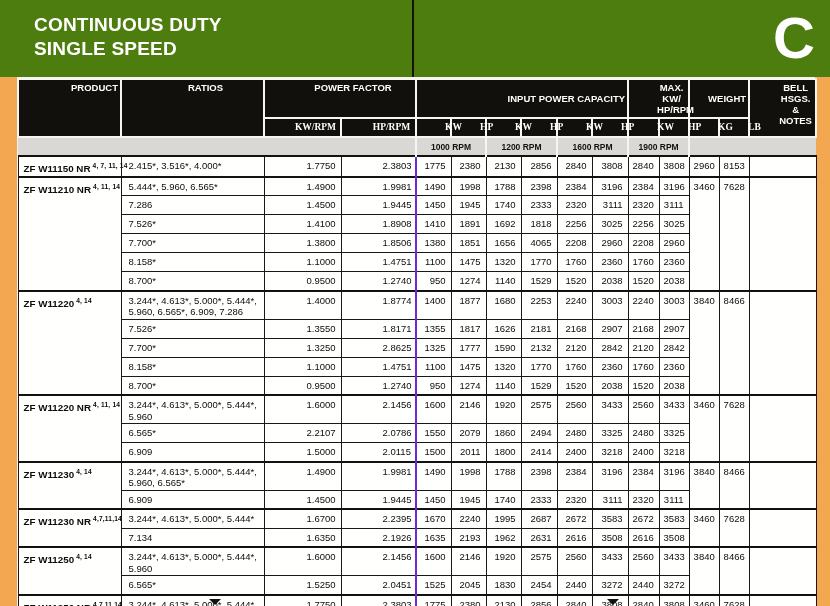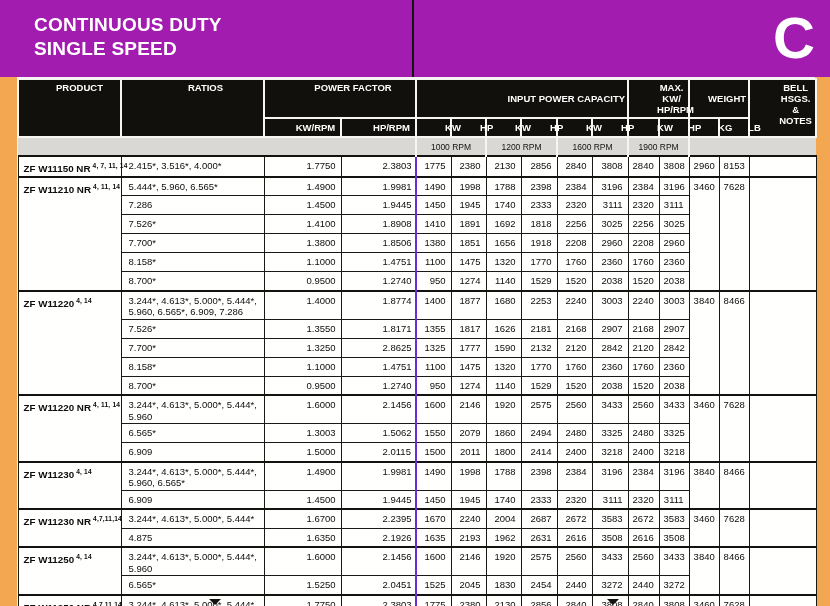--- a/index.html
+++ b/index.html
@@ -5,21 +5,21 @@
   html,body{margin:0;padding:0;}
   body{
     width:830px;height:606px;position:relative;overflow:hidden;
     background:#f4f3f0;
     font-family:"Liberation Sans",sans-serif;
     -webkit-font-smoothing:antialiased;
   }
   .side-strip{position:absolute;top:0;height:606px;background:#f2a750;}
   .side-strip.left{left:0;width:17px;}
   .side-strip.right{right:0;width:15px;}
-  .banner{position:absolute;left:0;top:0;width:830px;height:77px;background:#a21caf;}
+  .banner{position:absolute;left:0;top:0;width:830px;height:77px;background:#4d7c0f;}
   .divider{position:absolute;background:#17140f;width:2px;}
   .divider.top{left:412px;top:0;height:77px;}
   .divider.bottom{left:412px;top:596px;height:10px;}
   .title{
     position:absolute;left:34px;top:13px;color:#fff;font-weight:bold;
     font-size:19px;line-height:24px;letter-spacing:.2px;white-space:pre-line;
   }
   .section-letter{
     position:absolute;right:15px;top:2px;color:#fff;font-weight:bold;
     font-size:58px;line-height:72px;
@@ -28,27 +28,27 @@
   table.spec{
     position:absolute;left:17px;top:78px;width:798px;
     border-collapse:collapse;table-layout:fixed;
   }
   
   thead th{
     background:#12100c;color:#fff;font-weight:bold;font-size:9.5px;
     border:2px solid #f6f5f1;padding:2px 2px;vertical-align:top;line-height:11px;
   }
   thead th.band-a{height:28px;}
-  thead th.band-b{height:13px;vertical-align:middle;}
-  thead th.al{text-align:center;padding-left:22px;}
+  thead th.band-b{height:13px;vertical-align:middle;font-family:Liberation Serif, serif;}
+  thead th.al{text-align:right;padding-left:22px;}
   thead th.ac{text-align:center;padding-left:28px;}
   thead th.mid{vertical-align:middle;text-align:right;}
   
   tr.rpm-row td{
-    background:#d9d8d4;color:#14120e;font-size:8.5px;font-weight:normal;
+    background:#d9d8d4;color:#14120e;font-size:8.5px;font-weight:bold;
     text-align:center;height:15px;border:0;vertical-align:middle;padding:1px 0;
   }
   tr.rpm-row td.sep{border-left:2px solid #f6f5f1;}
   
   tbody td{
     background:#fffffe;color:#0d0c09;font-size:9.5px;line-height:11.5px;
     border:1px solid #1b1915;padding:3px 4px 1px 4px;vertical-align:top;
   }
   tbody tr{height:19px;}
   tbody tr.group-start td{border-top:2px solid #14120e;}
@@ -202,21 +202,21 @@
         <td class="num-cell">2256</td>
         <td class="num-cell">3025</td>
       </tr>
       <tr>
         <td class="ratio-cell">7.700*</td>
         <td class="pf-cell">1.3800</td>
         <td class="pf-cell">1.8506</td>
         <td class="num-cell first-num">1380</td>
         <td class="num-cell">1851</td>
         <td class="num-cell">1656</td>
-        <td class="num-cell">1918</td>
+        <td class="num-cell">4065</td>
         <td class="num-cell">2208</td>
         <td class="num-cell">2960</td>
         <td class="num-cell">2208</td>
         <td class="num-cell">2960</td>
       </tr>
       <tr>
         <td class="ratio-cell">8.158*</td>
         <td class="pf-cell">1.1000</td>
         <td class="pf-cell">1.4751</td>
         <td class="num-cell first-num">1100</td>
@@ -322,22 +322,22 @@
         <td class="num-cell">2560</td>
         <td class="num-cell">3433</td>
         <td class="num-cell">2560</td>
         <td class="num-cell">3433</td>
         <td class="wt-cell wt-kg" rowspan="3">3460</td>
         <td class="wt-cell" rowspan="3">7628</td>
         <td class="bell-cell" rowspan="3"></td>
       </tr>
       <tr>
         <td class="ratio-cell">6.565*</td>
-        <td class="pf-cell">1.3003</td>
-        <td class="pf-cell">1.5062</td>
+        <td class="pf-cell">2.2107</td>
+        <td class="pf-cell">2.0786</td>
         <td class="num-cell first-num">1550</td>
         <td class="num-cell">2079</td>
         <td class="num-cell">1860</td>
         <td class="num-cell">2494</td>
         <td class="num-cell">2480</td>
         <td class="num-cell">3325</td>
         <td class="num-cell">2480</td>
         <td class="num-cell">3325</td>
       </tr>
       <tr>
@@ -383,32 +383,32 @@
         <td class="num-cell">2320</td>
         <td class="num-cell">3111</td>
       </tr>
       <tr class="group-start">
         <td class="product-cell" rowspan="2"><span>ZF W11230 NR</span><sup> 4,7,11,14</sup></td>
         <td class="ratio-cell">3.244*, 4.613*, 5.000*, 5.444*</td>
         <td class="pf-cell">1.6700</td>
         <td class="pf-cell">2.2395</td>
         <td class="num-cell first-num">1670</td>
         <td class="num-cell">2240</td>
-        <td class="num-cell">2004</td>
+        <td class="num-cell">1995</td>
         <td class="num-cell">2687</td>
         <td class="num-cell">2672</td>
         <td class="num-cell">3583</td>
         <td class="num-cell">2672</td>
         <td class="num-cell">3583</td>
         <td class="wt-cell wt-kg" rowspan="2">3460</td>
         <td class="wt-cell" rowspan="2">7628</td>
         <td class="bell-cell" rowspan="2"></td>
       </tr>
       <tr>
-        <td class="ratio-cell">4.875</td>
+        <td class="ratio-cell">7.134</td>
         <td class="pf-cell">1.6350</td>
         <td class="pf-cell">2.1926</td>
         <td class="num-cell first-num">1635</td>
         <td class="num-cell">2193</td>
         <td class="num-cell">1962</td>
         <td class="num-cell">2631</td>
         <td class="num-cell">2616</td>
         <td class="num-cell">3508</td>
         <td class="num-cell">2616</td>
         <td class="num-cell">3508</td>

